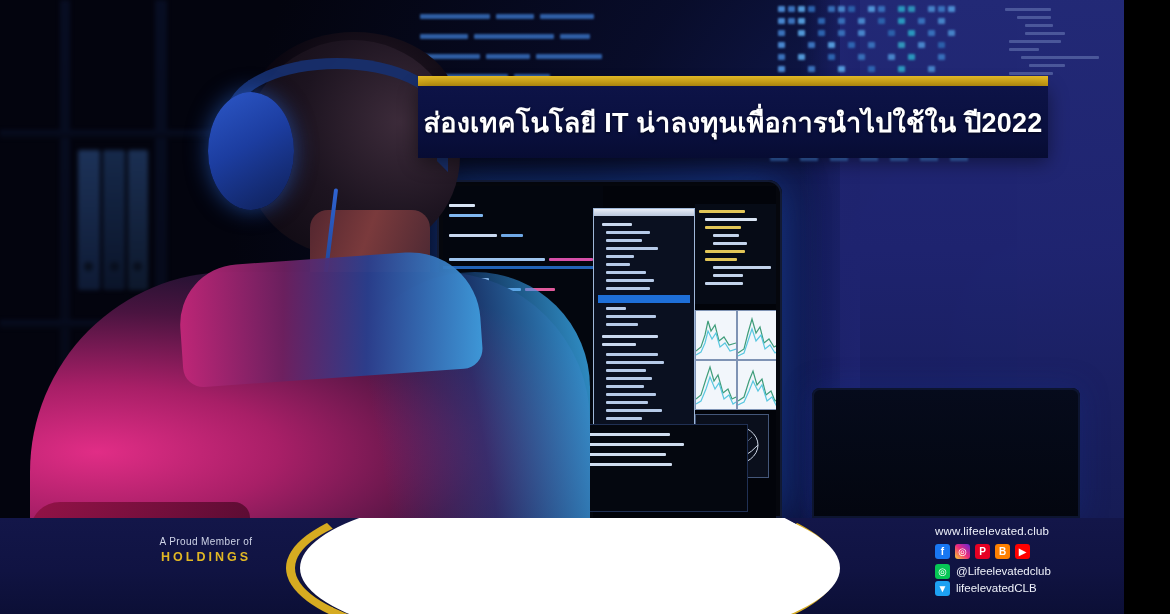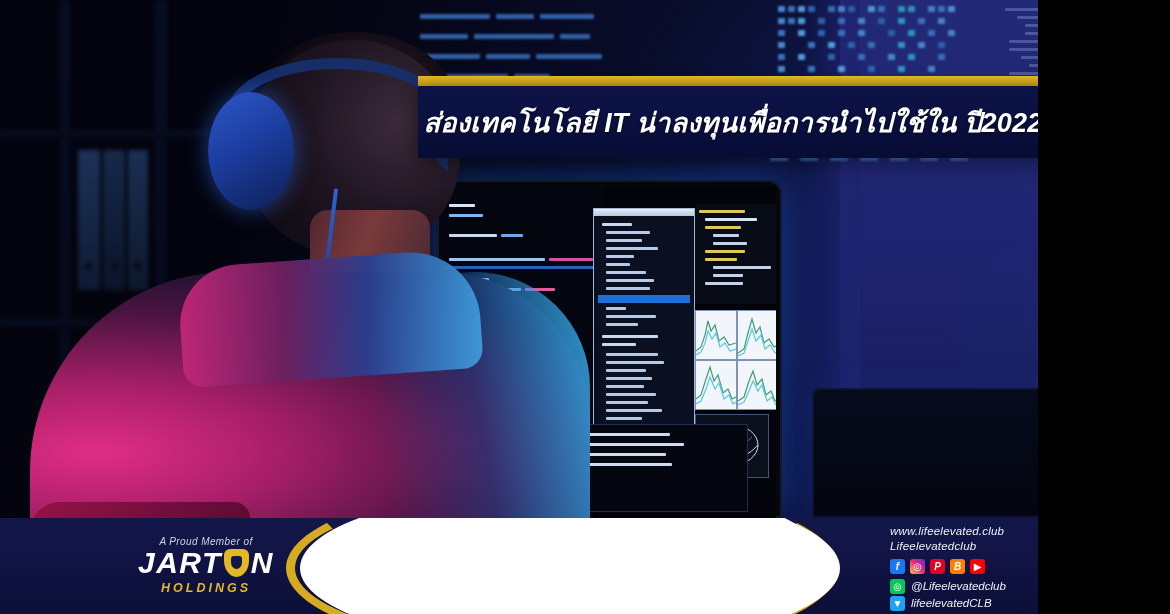--- a/index.html
+++ b/index.html
@@ -1,24 +1,23 @@
 <!DOCTYPE html>
 <html lang="th"><head>
 <meta charset="utf-8">
 <title>Life Elevated Banner</title>
 <style>
   html,body{margin:0;padding:0;background:#000;}
   body{font-family:"Liberation Sans","DejaVu Sans",sans-serif;}
 
   .stage{
     position:relative;
-    width:1038px;height:614px;
+    width:1124px;height:614px;
     overflow:hidden;
     background:#1f2470;
-    font-style:italic;
   }
 
   
   .scene{position:absolute;left:0;top:0;width:1170px;height:518px;overflow:hidden;background:#05060f;}
 
   .scene-bg{
     position:absolute;inset:0;
     background:
       radial-gradient(circle at 88% 55%, rgba(25,38,120,.95) 0%, rgba(8,12,42,.9) 42%, rgba(3,4,14,1) 75%),
       linear-gradient(100deg,#05060e 0%,#070a1c 38%,#0d1436 62%,#1b2270 100%);
@@ -192,21 +191,21 @@
   }
   .le-arm{
     position:absolute;left:24px;top:20px;width:34px;height:22px;
     border-top:6px solid #15205c;border-right:6px solid #15205c;
     border-radius:0 24px 0 0;transform:rotate(12deg);
   }
   .le-txt-main{color:#16205e;font-size:23px;font-weight:700;letter-spacing:.2px;line-height:1.05;}
   .le-txt-sub{color:#16205e;font-size:12.5px;margin-top:3px;}
 
   
-  .contact{position:absolute;left:890px;top:524px;width:230px;color:#eef1fa;}
+  .contact{position:absolute;left:935px;top:524px;width:230px;color:#eef1fa;}
   .contact-line{font-size:11.5px;line-height:15px;letter-spacing:.2px;}
   .social-row{display:flex;gap:5px;margin:5px 0 4px;}
   .sicon{width:15px;height:15px;border-radius:3px;display:flex;align-items:center;justify-content:center;
     font-size:10px;font-weight:700;color:#fff;line-height:1;}
   .s-fb{background:#1877f2;}
   .s-ig{background:linear-gradient(45deg,#f9ce34,#ee2a7b 50%,#6228d7);}
   .s-pin{background:#e60023;}
   .s-blog{background:#ff8000;}
   .s-yt{background:#ff0000;}
   .s-line{background:#06c755;}
@@ -487,32 +486,26 @@
   </div>
 
   <div class="footer">
     <div class="footer-gold-arc"></div>
     <div class="footer-white"></div>
     <div class="footer-white2"></div>
   </div>
 
   <div class="jarton">
     <div class="jarton-sup">A Proud Member of</div>
-    <div class="jarton-main">
-      <span>JART</span>
-      <span class="jarton-o"></span>
-      <span>N</span>
-    </div>
     <div class="jarton-sub">HOLDINGS</div>
   </div>
 
 
   <div class="contact">
     <div class="contact-line">www.lifeelevated.club</div>
-    <div class="contact-line">Lifeelevatedclub</div>
     <div class="social-row">
       <span class="sicon s-fb">f</span>
       <span class="sicon s-ig">◎</span>
       <span class="sicon s-pin">P</span>
       <span class="sicon s-blog">B</span>
       <span class="sicon s-yt">▶</span>
     </div>
     <div class="contact-handle">
       <span class="sicon s-line">◎</span>
       <span>@Lifeelevatedclub</span>

